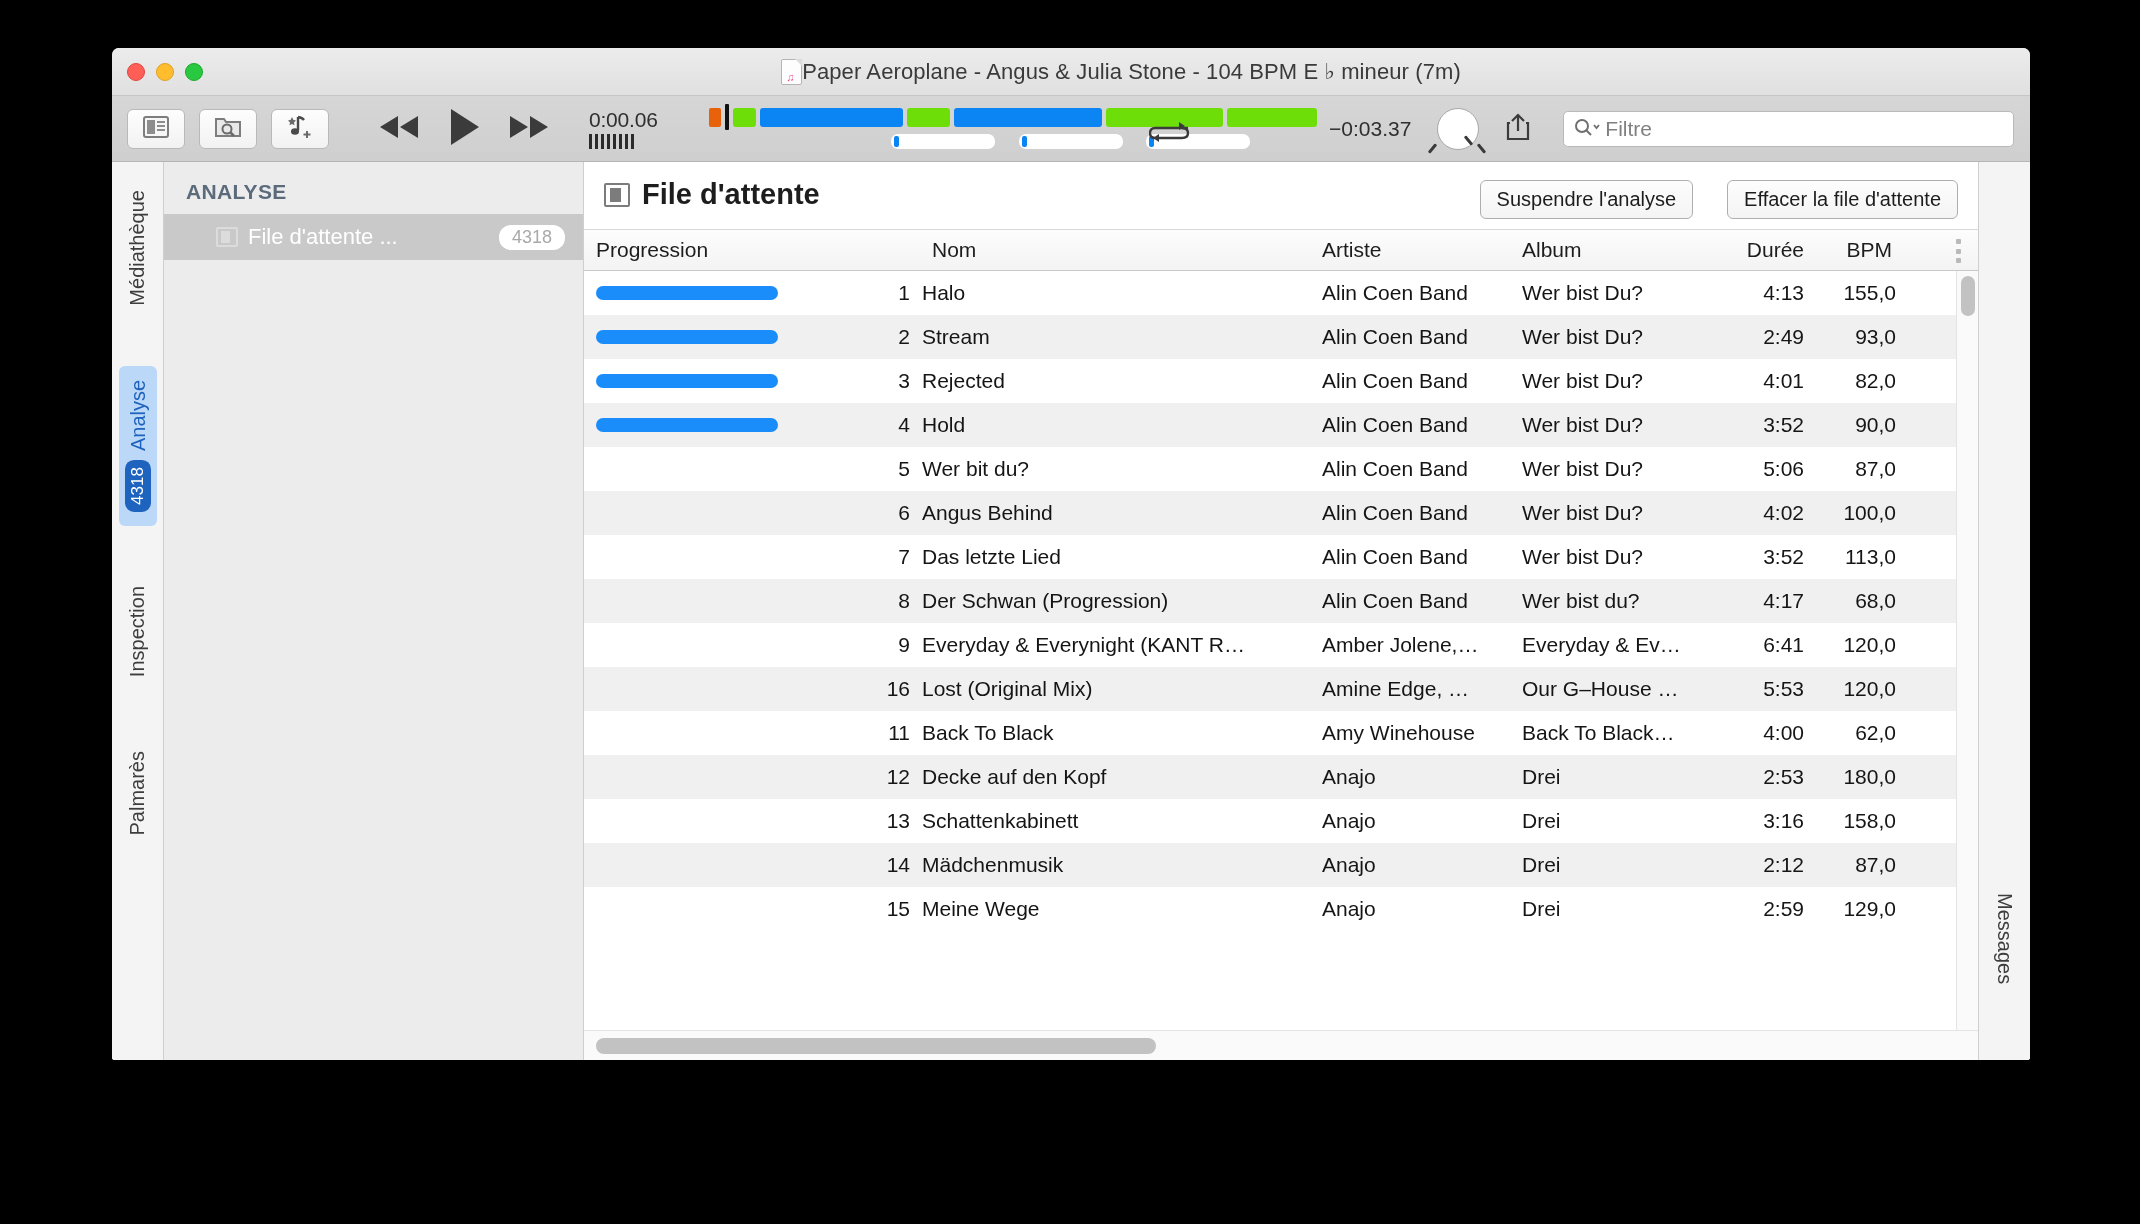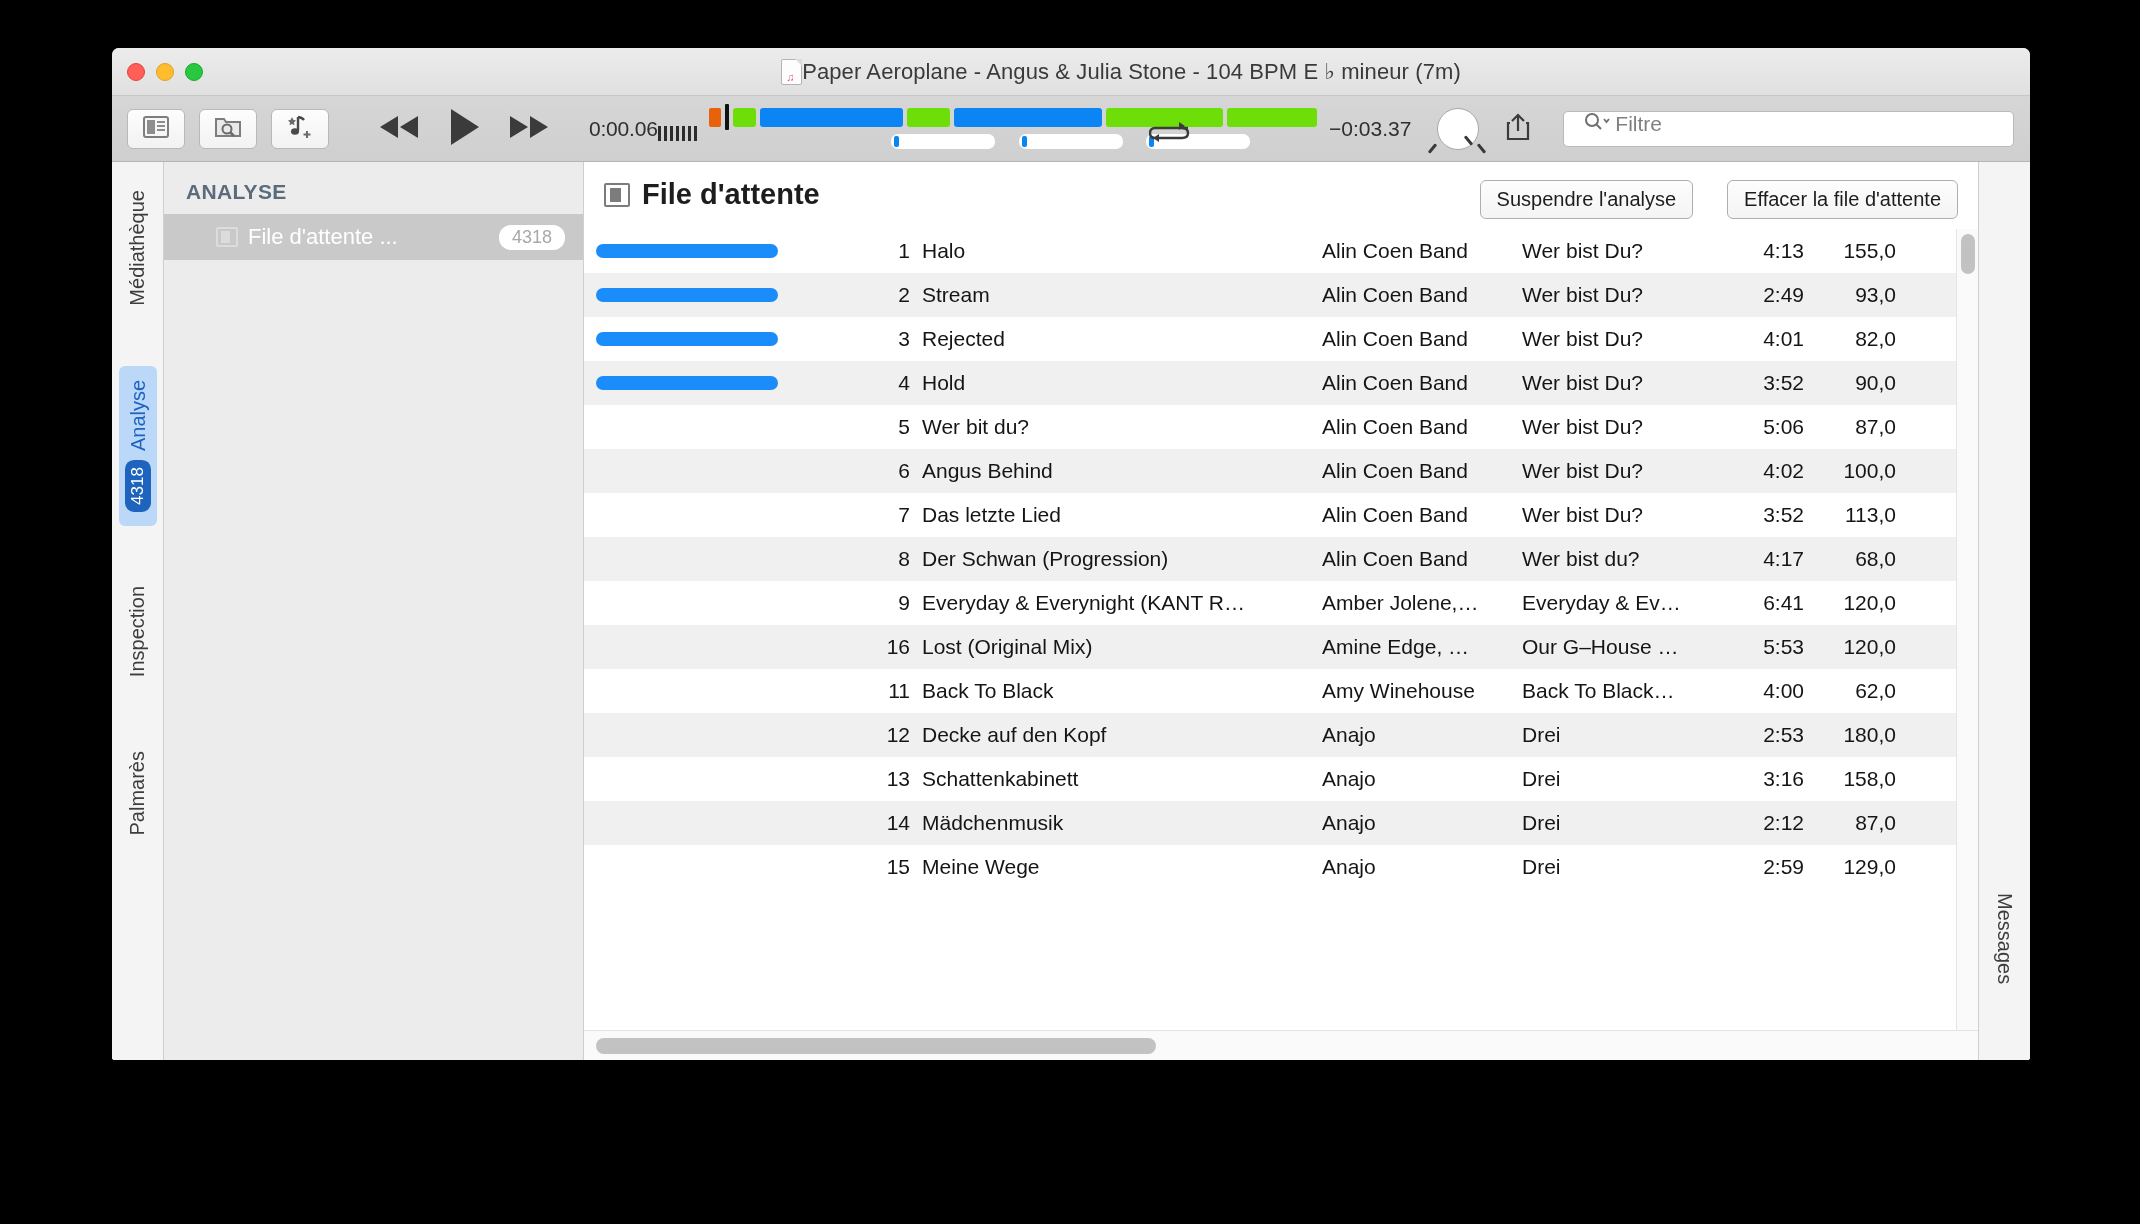--- a/index.html
+++ b/index.html
@@ -85,21 +85,21 @@
   .tb-btn:first-child { margin-left: 15px; }
 
   .transport {
     display: flex; align-items: center; gap: 26px;
     margin-left: 48px;
   }
   .tp { cursor: default; }
 
   .time-block {
     margin-left: 38px;
-    display: flex; align-items: flex-end;
+    display: flex; flex-direction: column; align-items: flex-start;
     width: 108px;
   }
   .time-num { font-size: 21px; color: #2f2f2f; letter-spacing: -.2px; }
   .bars {
     margin-top: 2px; height: 15px; width: 46px;
     background: repeating-linear-gradient(to right,
        #2b2b2b 0px, #2b2b2b 3px, transparent 3px, transparent 6px);
   }
 
   #wave-area { position: relative; margin-left: 12px; width: 612px; }
@@ -144,21 +144,21 @@
   .knob .t2 { right: -4px; bottom: -4px; transform: rotate(-40deg); }
   .knob .t3 { right: 9px;  bottom: 4px;  transform: rotate(-40deg); }
 
   .share-btn { margin-left: 26px; cursor: default; }
 
   #search {
     margin-left: 32px; margin-right: 16px;
     flex: 1;
     height: 36px; background: #fff;
     border: 1px solid #b9b9b9; border-radius: 5px;
-    display: flex; padding: 0 20px; gap: 5px;
+    display: flex; align-items: center; padding: 0 10px; gap: 5px;
   }
   #search .ph { font-size: 21px; color: #808080; }
 
   
   #body { position: relative; height: 898px; display: flex; background: #fff; }
 
   
   .rail {
     width: 52px; background: #f4f4f4;
     display: flex; flex-direction: column; align-items: center;
@@ -489,20 +489,34 @@
             <span>File d'attente</span>
           </div>
           <div id="head-buttons">
             <button class="hbtn">Suspendre l'analyse</button>
             <button class="hbtn">Effacer la file d'attente</button>
           </div>
         </div>
       </div>
 
       <div id="table-wrap">
+        <div id="thead">
+          <div class="th c-prog">Progression</div>
+          <div class="th c-num"></div>
+          <div class="th c-name">Nom</div>
+          <div class="th c-art">Artiste</div>
+          <div class="th c-alb">Album</div>
+          <div class="th c-dur">Durée</div>
+          <div class="th c-bpm">BPM</div>
+          <div class="dots-btn">
+              <i></i>
+              <i></i>
+              <i></i>
+            </div>
+        </div>
 
         <div id="rows">
             <div class="row odd">
               <div class="cell c-prog pbar-holder">
                 <div class="pbar" style="width: 182px;"></div>
               </div>
               <div class="cell c-num">1</div>
               <div class="cell c-name">Halo</div>
               <div class="cell c-art">Alin Coen Band</div>
               <div class="cell c-alb">Wer bist Du?</div>

